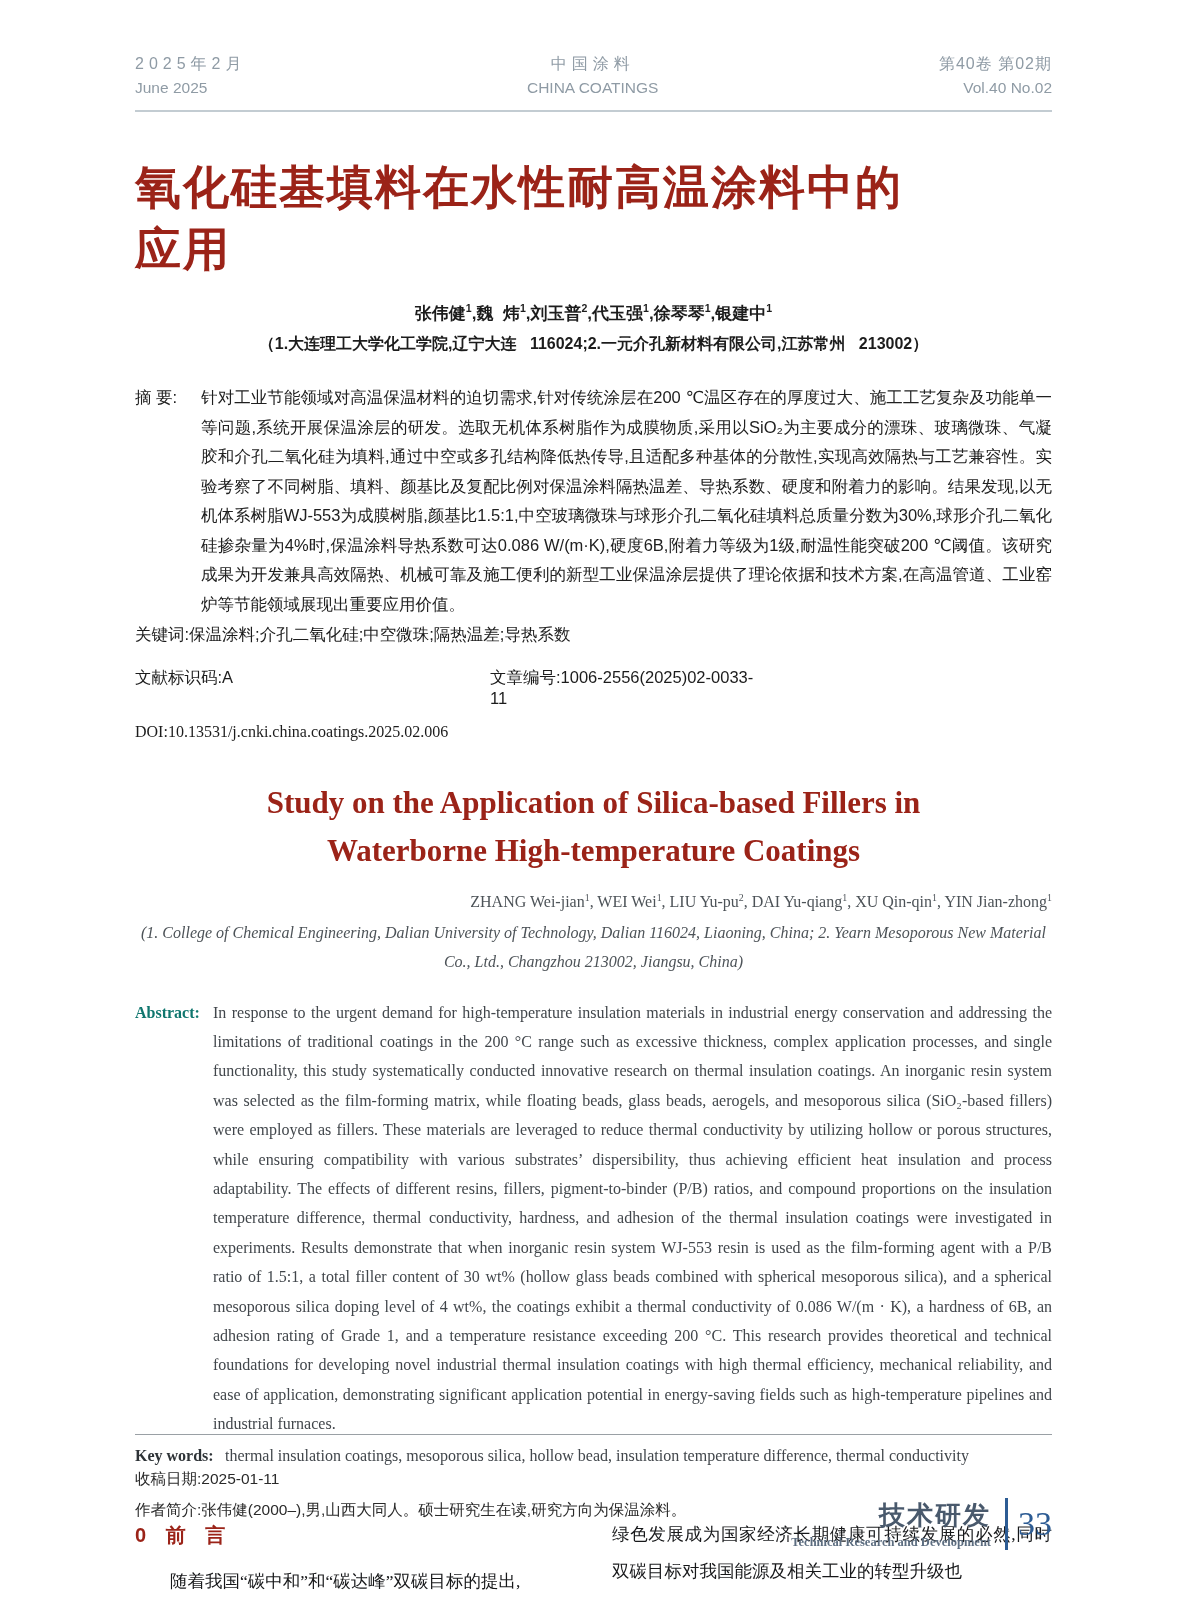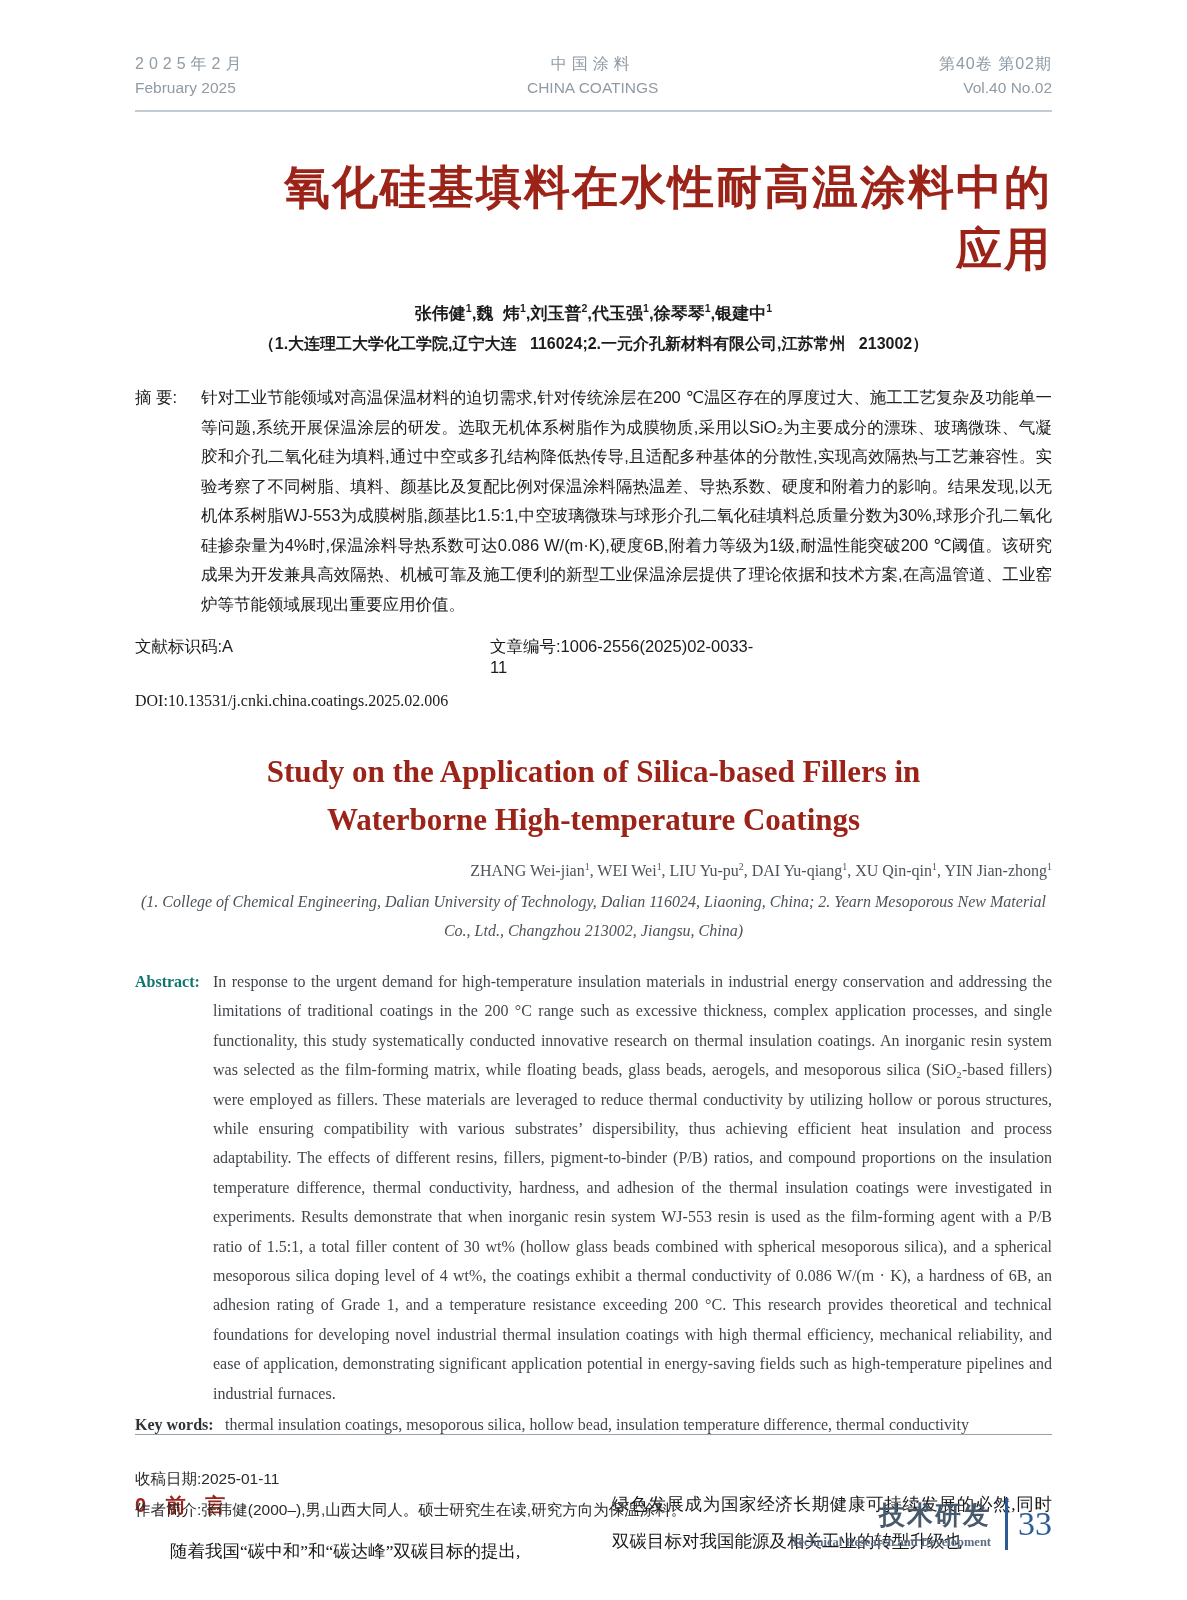--- a/index.html
+++ b/index.html
@@ -19,21 +19,21 @@
   }
   .jh-block { font-size:15.5px; line-height:24px; }
   .jh-left  { text-align:left; }
   .jh-center{ text-align:center; }
   .jh-right { text-align:right; }
   .jh-cjk   { font-size:16px; letter-spacing:5px; }
   .jh-right .jh-cjk { letter-spacing:1px; }
 
   
   .title-cn {
-    margin-top:44px; text-align:right; color:#9b2318;
+    margin-top:44px; text-align:left; color:#9b2318;
     font-size:46px; font-weight:700; line-height:62px; letter-spacing:2px;
   }
   .authors-cn { margin-top:22px; text-align:center; font-size:17px; font-weight:700; }
   .authors-cn sup, .authors-en sup { font-size:62%; line-height:0; }
   .affil-cn { margin-top:9px; text-align:center; font-size:16px; font-weight:700; }
 
   
   .hang { text-align:justify; }
   .hang .hang-label { display:inline-block; white-space:nowrap; }
 
@@ -121,21 +121,21 @@
 </style>
 </head>
 <body>
 
 <div class="page">
   <div class="content">
 
     <div class="journal-header">
       <div class="jh-block jh-left">
         <div class="jh-cjk">2025年2月</div>
-        <div>February 2025</div>
+        <div>June 2025</div>
       </div>
       <div class="jh-block jh-center">
         <div class="jh-cjk">中国涂料</div>
         <div>CHINA COATINGS</div>
       </div>
       <div class="jh-block jh-right">
         <div class="jh-cjk">第40卷 第02期</div>
         <div>Vol.40  No.02</div>
       </div>
     </div>
@@ -148,20 +148,23 @@
     <div class="authors-cn">
       <span><span>张伟健</span><sup>1</sup><span>,</span></span><span><span>魏&nbsp;&nbsp;炜</span><sup>1</sup><span>,</span></span><span><span>刘玉普</span><sup>2</sup><span>,</span></span><span><span>代玉强</span><sup>1</sup><span>,</span></span><span><span>徐琴琴</span><sup>1</sup><span>,</span></span><span><span>银建中</span><sup>1</sup><span></span></span>
     </div>
 
     <div class="affil-cn">（1.大连理工大学化工学院,辽宁大连&nbsp;&nbsp;&nbsp;116024;2.一元介孔新材料有限公司,江苏常州&nbsp;&nbsp;&nbsp;213002）</div>
 
     <div class="abstract-cn hang">
       <span class="hang-label">摘 要:</span><span>针对工业节能领域对高温保温材料的迫切需求,针对传统涂层在200 ℃温区存在的厚度过大、施工工艺复杂及功能单一等问题,系统开展保温涂层的研发。选取无机体系树脂作为成膜物质,采用以SiO₂为主要成分的漂珠、玻璃微珠、气凝胶和介孔二氧化硅为填料,通过中空或多孔结构降低热传导,且适配多种基体的分散性,实现高效隔热与工艺兼容性。实验考察了不同树脂、填料、颜基比及复配比例对保温涂料隔热温差、导热系数、硬度和附着力的影响。结果发现,以无机体系树脂WJ-553为成膜树脂,颜基比1.5:1,中空玻璃微珠与球形介孔二氧化硅填料总质量分数为30%,球形介孔二氧化硅掺杂量为4%时,保温涂料导热系数可达0.086 W/(m·K),硬度6B,附着力等级为1级,耐温性能突破200 ℃阈值。该研究成果为开发兼具高效隔热、机械可靠及施工便利的新型工业保温涂层提供了理论依据和技术方案,在高温管道、工业窑炉等节能领域展现出重要应用价值。</span>
     </div>
 
+    <div class="keywords-cn">
+      <span>关键词:</span><span>保温涂料;介孔二氧化硅;中空微珠;隔热温差;导热系数</span>
+    </div>
 
     <div class="class-row">
       <div>
         <span>文献标识码:</span><span>A</span>
       </div>
       <div>
         <span>文章编号:</span><span>1006-2556(2025)02-0033-11</span>
       </div>
     </div>
 

